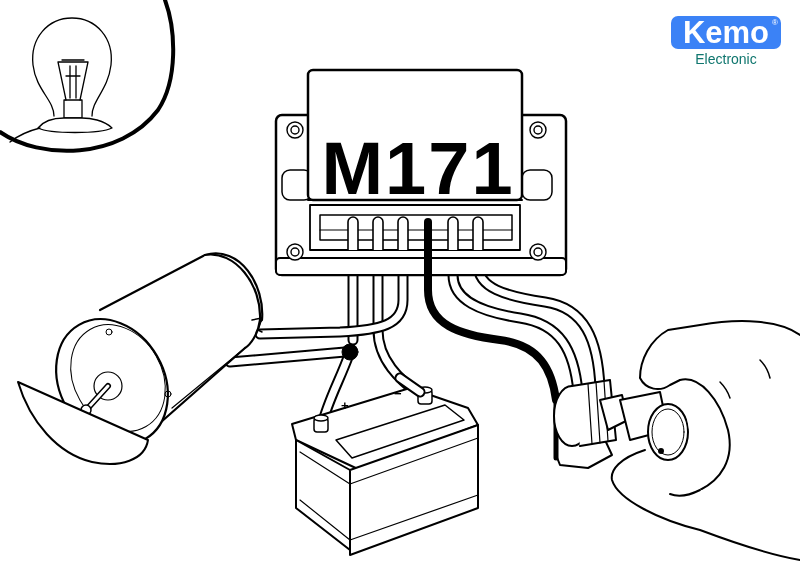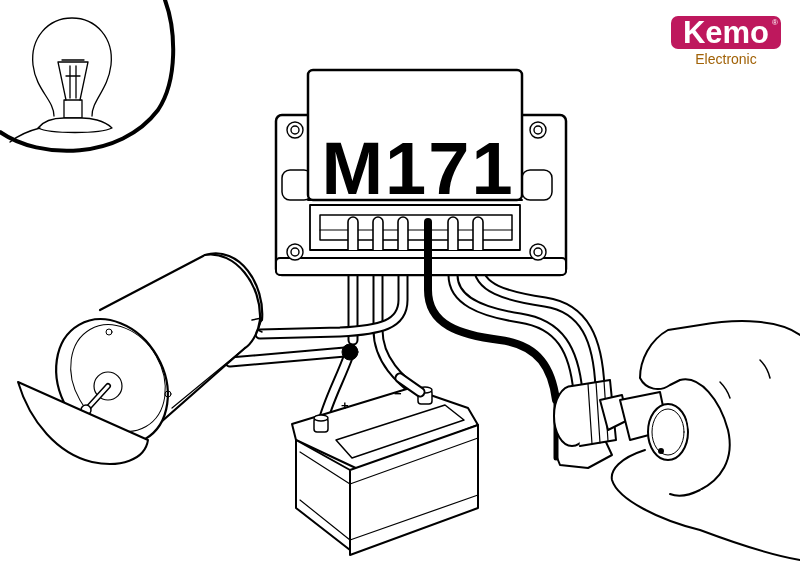--- a/index.html
+++ b/index.html
@@ -1,32 +1,32 @@
 <!DOCTYPE html>
 <html><head>
 <meta charset="utf-8">
 <style>
   html, body { margin: 0; padding: 0; background: #ffffff; }
   body { width: 800px; height: 568px; position: relative; overflow: hidden; font-family: "Liberation Sans", sans-serif; }
   #stage { position: absolute; left: 0; top: 0; width: 800px; height: 568px; }
   .logo-box {
     position: absolute; left: 671px; top: 16px; width: 110px; height: 33px;
-    background: #be185d; border-radius: 7px;
+    background: #3b82f6; border-radius: 7px;
     display: flex; align-items: center; justify-content: center;
   }
   .logo-text {
     color: #ffffff; font-family: "Liberation Sans", sans-serif; font-weight: bold;
     font-size: 31px; letter-spacing: 0px; line-height: 1;
   }
   .logo-reg {
     position: absolute; right: 3px; top: 2px; color: #ffffff; font-size: 8px; font-family: "Liberation Sans", sans-serif;
   }
   .logo-sub {
     position: absolute; left: 671px; top: 51px; width: 110px; text-align: center;
-    font-family: "Liberation Sans", sans-serif; font-size: 14px; color: #a16207;
+    font-family: "Liberation Sans", sans-serif; font-size: 14px; color: #0f766e;
   }
   .module-label {
     position: absolute; left: 312px; top: 100px; width: 212px; text-align: center;
     font-family: "Liberation Sans", sans-serif; font-weight: bold; font-size: 74px; color: #000;
     letter-spacing: 2px; line-height: 1; margin-top: 32px;
   }
 </style>
 </head>
 <body>
 

